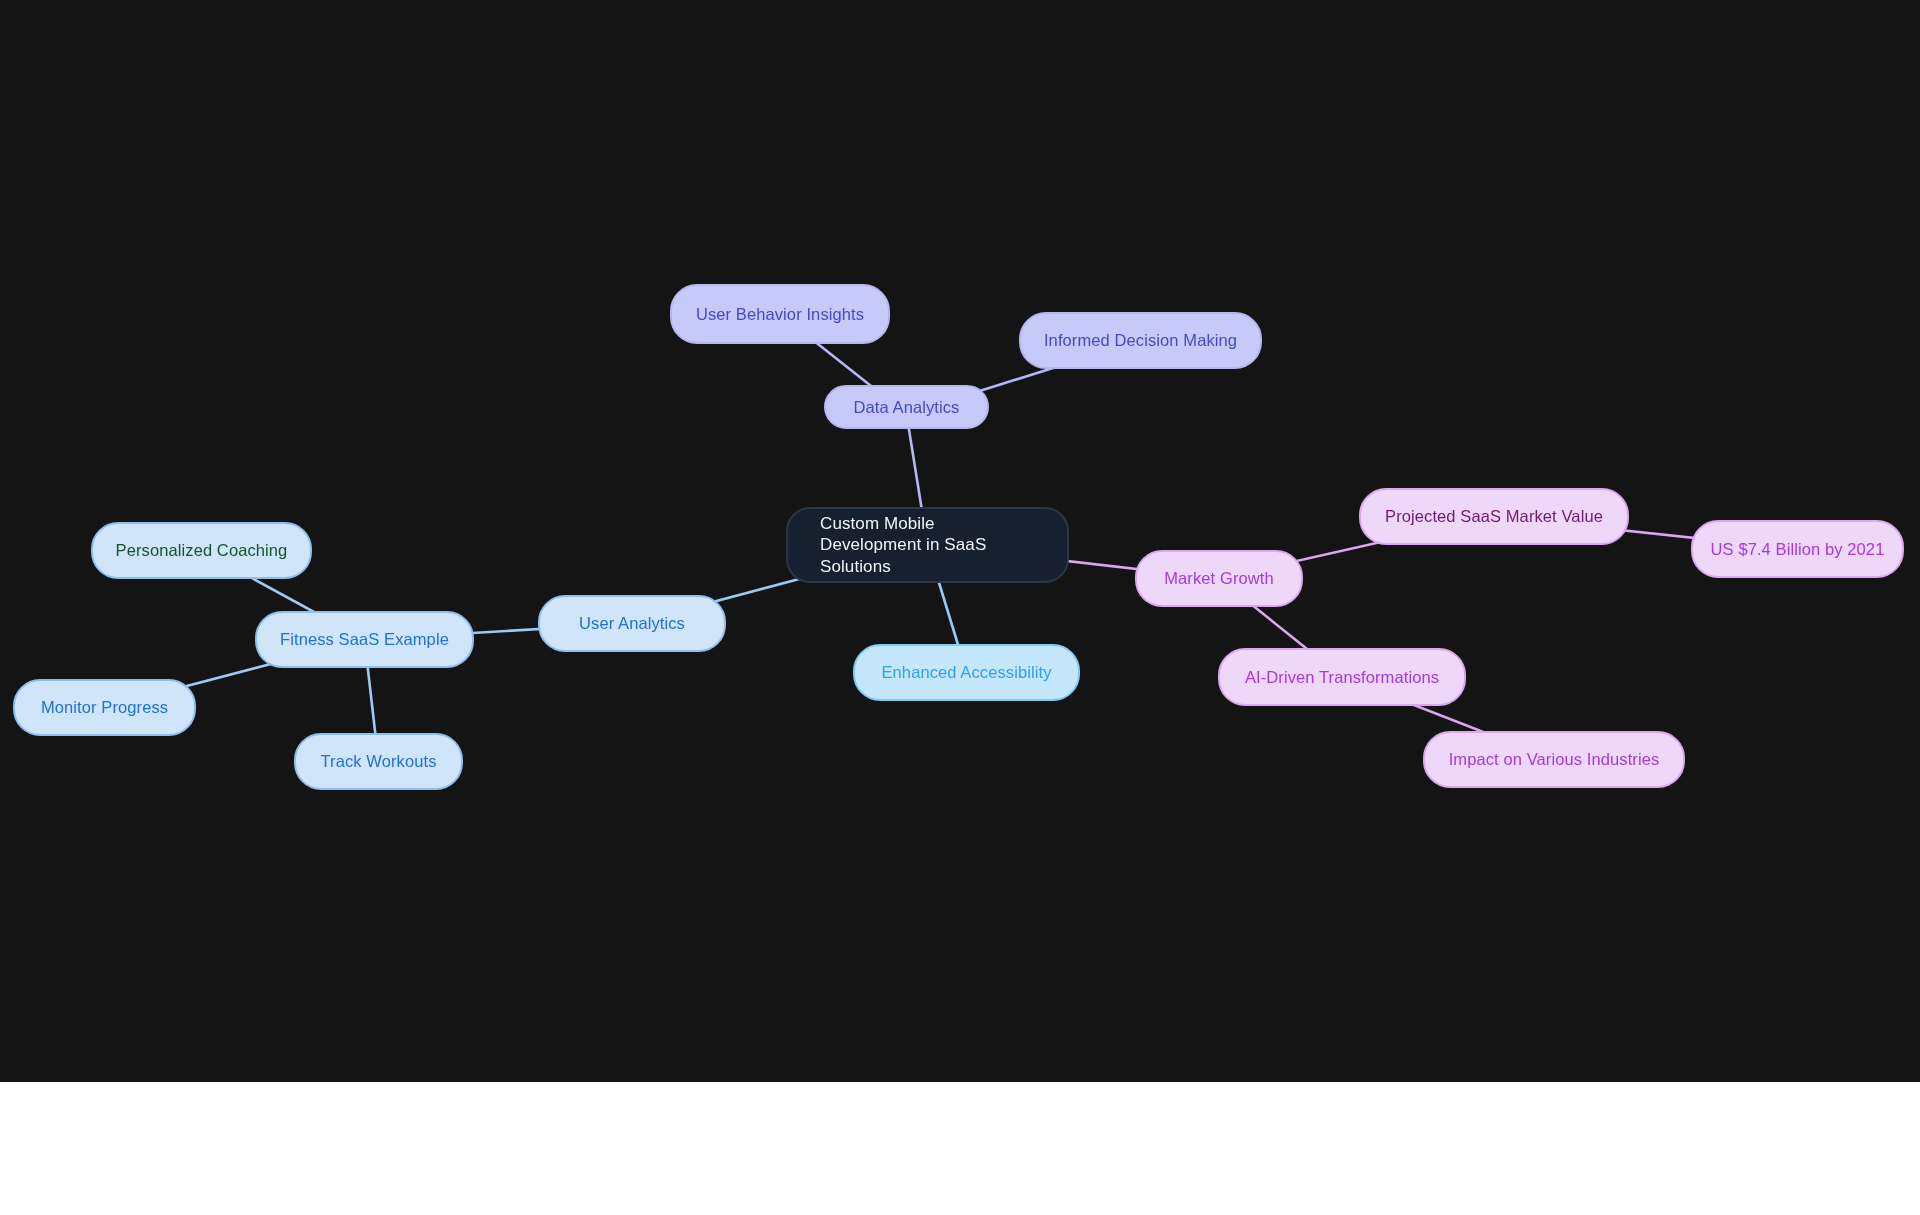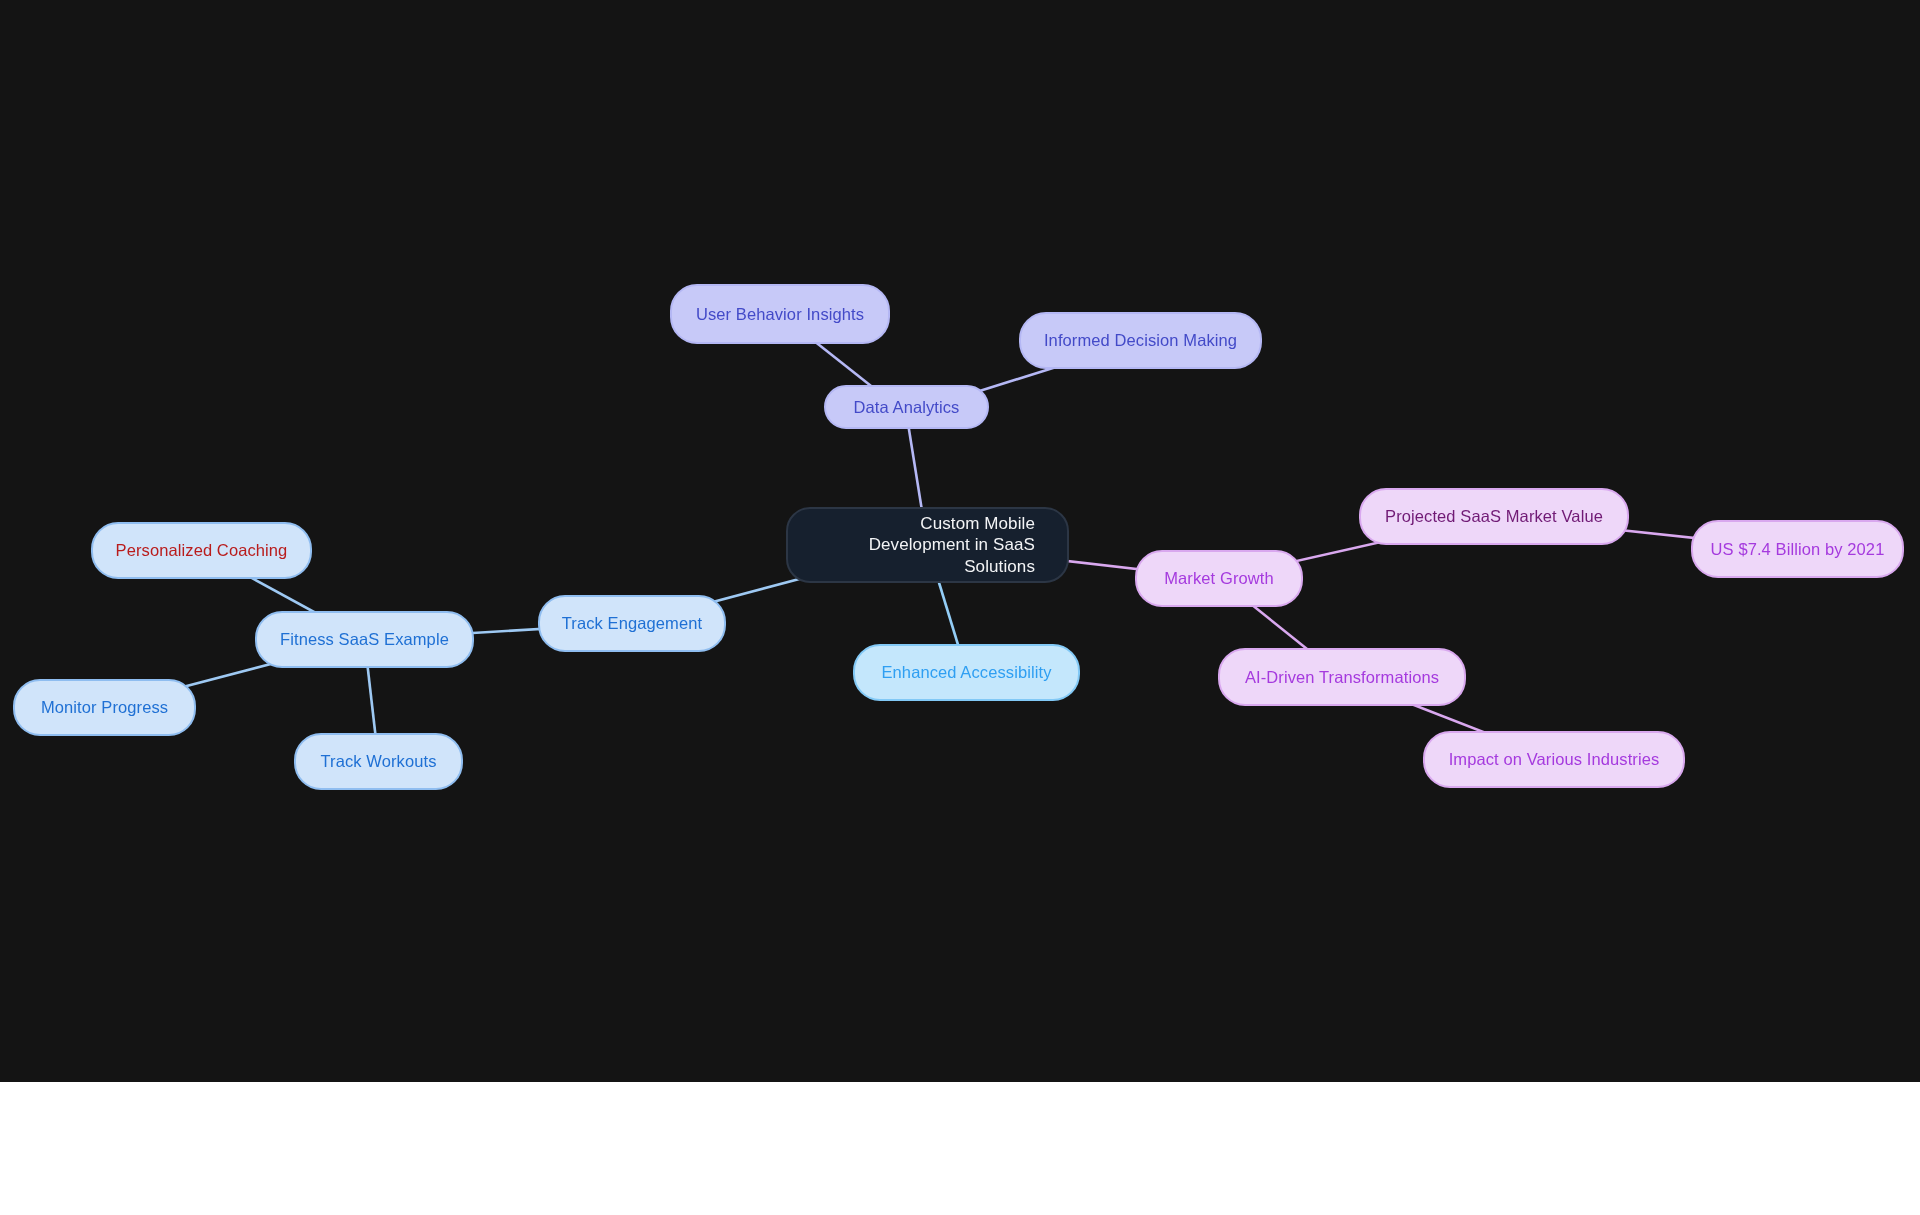--- a/index.html
+++ b/index.html
@@ -25,21 +25,21 @@
     position: absolute;
     left: 0; top: 0;
     width: 100%;
     height: 100%;
   }
   .node {
     position: absolute;
     display: flex;
     align-items: center;
     justify-content: center;
-    text-align: right;
+    text-align: left;
     border-radius: 27px;
     border: 2px solid transparent;
     box-sizing: border-box;
     font-size: 16.5px;
     letter-spacing: 0.1px;
     line-height: 1.25;
     cursor: pointer;
     user-select: none;
   }
   .node.central {
@@ -83,34 +83,34 @@
         </div>
         <div class="node" style="left: 670px; top: 284px; width: 220px; height: 60px; background: rgb(199, 201, 248); border-color: rgb(180, 183, 244); color: rgb(67, 74, 200);">
           <span>User Behavior Insights</span>
         </div>
         <div class="node" style="left: 1019px; top: 312px; width: 243px; height: 57px; background: rgb(199, 201, 248); border-color: rgb(180, 183, 244); color: rgb(67, 74, 200);">
           <span>Informed Decision Making</span>
         </div>
         <div class="node" style="left: 824px; top: 385px; width: 165px; height: 44px; background: rgb(199, 201, 248); border-color: rgb(180, 183, 244); color: rgb(67, 74, 200);">
           <span>Data Analytics</span>
         </div>
-        <div class="node" style="left: 91px; top: 522px; width: 221px; height: 57px; background: rgb(208, 228, 250); border-color: rgb(143, 189, 240); color: #b91c1c;">
+        <div class="node" style="left: 91px; top: 522px; width: 221px; height: 57px; background: rgb(208, 228, 250); border-color: rgb(143, 189, 240); color: #14532d;">
           <span>Personalized Coaching</span>
         </div>
         <div class="node" style="left: 255px; top: 611px; width: 219px; height: 57px; background: rgb(208, 228, 250); border-color: rgb(143, 189, 240); color: rgb(31, 112, 212);">
           <span>Fitness SaaS Example</span>
         </div>
         <div class="node" style="left: 13px; top: 679px; width: 183px; height: 57px; background: rgb(208, 228, 250); border-color: rgb(143, 189, 240); color: rgb(31, 112, 212);">
           <span>Monitor Progress</span>
         </div>
         <div class="node" style="left: 294px; top: 733px; width: 169px; height: 57px; background: rgb(208, 228, 250); border-color: rgb(143, 189, 240); color: rgb(31, 112, 212);">
           <span>Track Workouts</span>
         </div>
         <div class="node" style="left: 538px; top: 595px; width: 188px; height: 57px; background: rgb(208, 228, 250); border-color: rgb(143, 189, 240); color: rgb(31, 112, 212);">
-          <span>Track Engagement</span>
+          <span>User Analytics</span>
         </div>
         <div class="node" style="left: 853px; top: 644px; width: 227px; height: 57px; background: rgb(196, 231, 252); border-color: rgb(130, 201, 246); color: rgb(47, 159, 242);">
           <span>Enhanced Accessibility</span>
         </div>
         <div class="node" style="left: 1135px; top: 550px; width: 168px; height: 57px; background: rgb(238, 215, 249); border-color: rgb(217, 168, 239); color: rgb(165, 58, 222);">
           <span>Market Growth</span>
         </div>
         <div class="node" style="left: 1359px; top: 488px; width: 270px; height: 57px; background: rgb(238, 215, 249); border-color: rgb(217, 168, 239); color: #701a75;">
           <span>Projected SaaS Market Value</span>
         </div>

